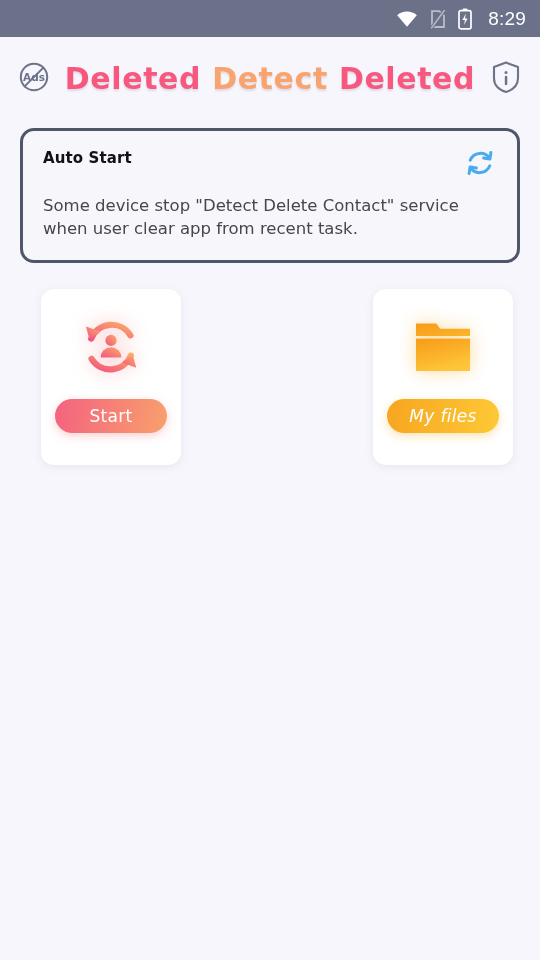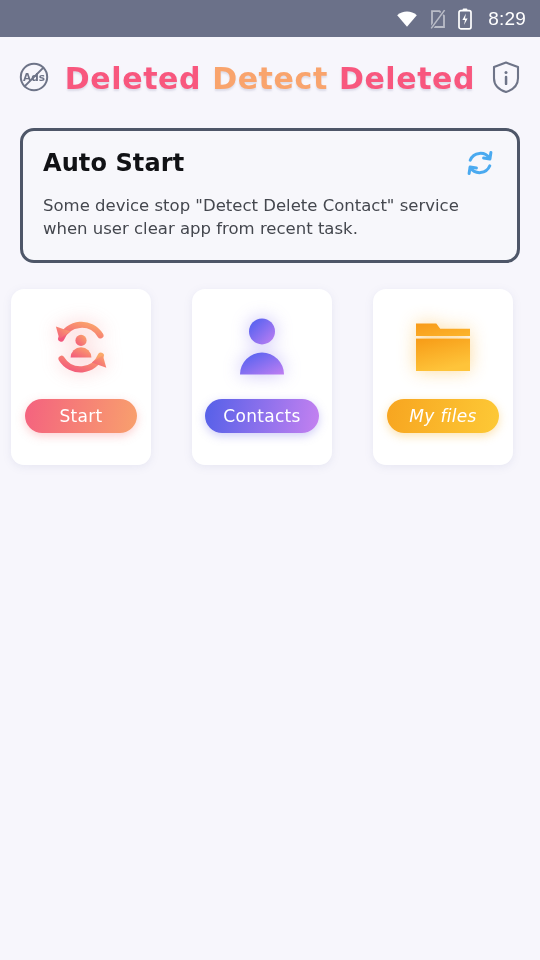--- a/index.html
+++ b/index.html
@@ -102,21 +102,21 @@
     background: #f7f7fb;
     padding: 18px 20px 19px 20px;
     flex: 0 0 auto;
   }
   .autostart-head {
     display: flex;
     align-items: flex-start;
     justify-content: space-between;
   }
   .autostart-title {
-    font-size: 24px;
+    font-size: 15px;
     font-weight: 700;
     color: #111215;
     letter-spacing: .1px;
     font-family: "DejaVu Sans", sans-serif;
   }
   .refresh-btn {
     border: none;
     background: transparent;
     padding: 0;
     width: 34px; height: 34px;
@@ -129,21 +129,21 @@
     font-size: 16.5px;
     line-height: 1.42;
     color: #44474e;
     font-family: "DejaVu Sans", sans-serif;
   }
 
   
   .cards-row {
     display: flex;
     justify-content: space-between;
-    padding: 26px 27px 0 11px;
+    padding: 26px 27px 0 41px;
     flex: 0 0 auto;
   }
   .action-card {
     width: 140px;
     height: 176px;
     background: #ffffff;
     border-radius: 13px;
     box-shadow: 0 2px 9px rgba(125,130,175,.13);
     display: flex;
     flex-direction: column;
@@ -289,35 +289,20 @@
           <path d="M52.8 41.6A22 22 0 0 1 13.6 44.8" fill="none" stroke="url(#gStart)" stroke-width="6.2" stroke-linecap="round"></path>
           <path d="M22.4 17.6 11.4 24.9 7.9 12.4z" fill="url(#gStart)"></path>
           <path d="M43.8 48.6l11-7.3 3.5 12.5z" fill="url(#gStart)"></path>
           <circle cx="33" cy="26.4" r="5.6" fill="url(#gStart)"></circle>
           <path d="M22.6 43.6a10.4 10.4 0 0 1 20.8 0z" fill="url(#gStart)"></path>
         </svg>
       </div>
       <button class="pill pill-start">Start</button>
     </div>
 
-    <div class="action-card">
-      <div class="card-icon glow-purple">
-        <svg width="60" height="62" viewBox="0 0 60 62">
-          <defs>
-            <linearGradient id="gCon" x1="0" y1="0" x2="1" y2="1">
-              <stop offset="0" stop-color="#4a5ff0"></stop>
-              <stop offset="1" stop-color="#c07ff2"></stop>
-            </linearGradient>
-          </defs>
-          <circle cx="30" cy="15.4" r="13" fill="url(#gCon)"></circle>
-          <path d="M8 58.5a22 22 0 0 1 44 0z" fill="url(#gCon)"></path>
-        </svg>
-      </div>
-      <button class="pill pill-contacts">Contacts</button>
-    </div>
 
     <div class="action-card">
       <div class="card-icon glow-orange">
         <svg width="58" height="56" viewBox="0 0 58 56">
           <defs>
             <linearGradient id="gFold" x1="0" y1="0" x2="0.4" y2="1">
               <stop offset="0" stop-color="#f79b16"></stop>
               <stop offset="1" stop-color="#fec43a"></stop>
             </linearGradient>
             <linearGradient id="gFoldTop" x1="0" y1="0" x2="1" y2="1">

